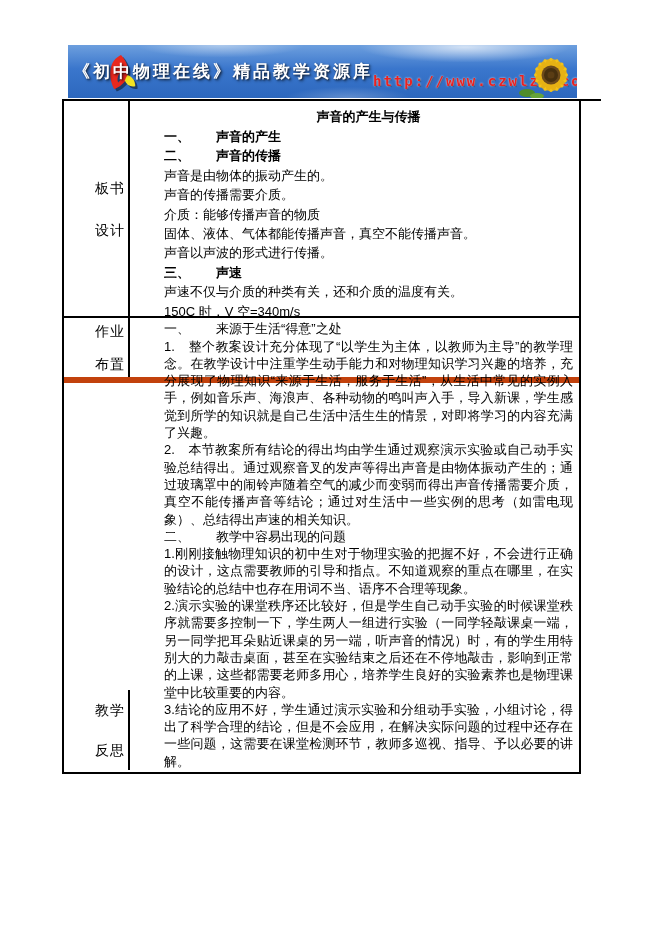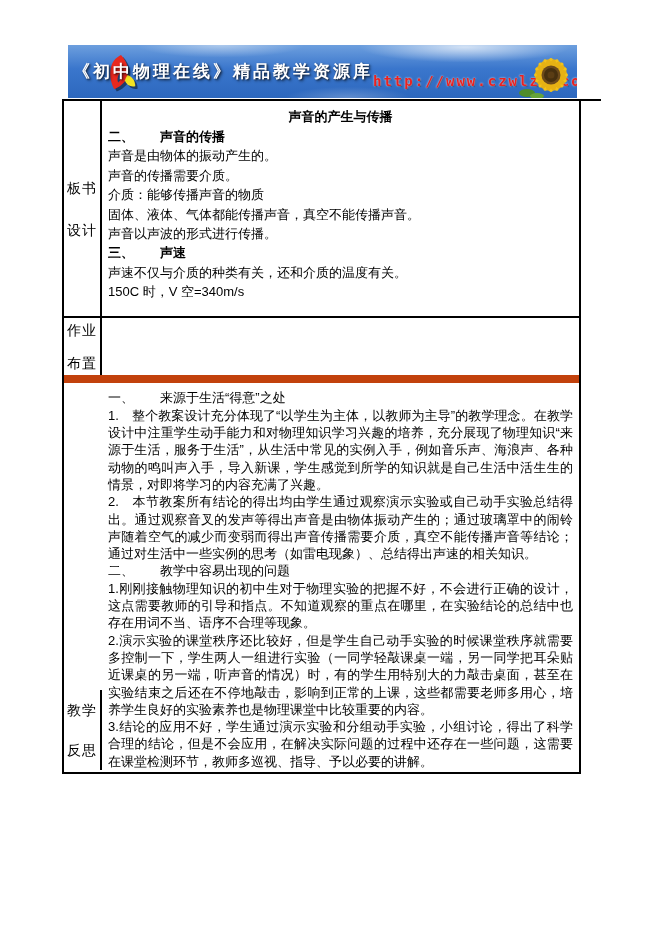--- a/index.html
+++ b/index.html
@@ -42,23 +42,23 @@
   }
 
   
   .doc-table{
     position:absolute;left:62px;top:99px;width:519px;height:675px;
     border:2px solid #000;box-sizing:border-box;
     display:flex;flex-direction:column;
   }
   .t-row{display:flex;box-sizing:border-box;}
   .t-row.r1{height:217px;border-bottom:2px solid #000;}
-  .t-row.r2{height:65px;border-bottom:8px solid #c2410c;}
+  .t-row.r2{height:65px;border-bottom:6px solid #c2410c;}
   .t-row.r3{height:387px;align-items:flex-end;}
-  .cell{box-sizing:border-box;}
+  .cell{box-sizing:border-box;margin-left:28px;}
   .label{
     width:38px;border-right:2px solid #000;
     display:flex;flex-direction:column;align-items:center;
     font-size:14px;letter-spacing:1px;
   }
   .label.c-center{justify-content:center;}
   .label.lh42 span{line-height:42px;}
   .label.lh33 span{line-height:33px;}
   .label.top span{line-height:40px;}
   .content{flex:1;padding:2px 6px 0 6px;overflow:hidden;}
@@ -130,20 +130,21 @@
 
   <div class="doc-table">
 
     <div class="t-row r1">
       <div class="cell label c-center lh42">
         <span>板书</span>
         <span>设计</span>
       </div>
       <div class="cell content">
         <div class="board-title">声音的产生与传播</div>
+        <div class="board-line hd">一、　　声音的产生</div>
         <div class="board-line hd">二、　　声音的传播</div>
         <div class="board-line">声音是由物体的振动产生的。</div>
         <div class="board-line">声音的传播需要介质。</div>
         <div class="board-line">介质：能够传播声音的物质</div>
         <div class="board-line">固体、液体、气体都能传播声音，真空不能传播声音。</div>
         <div class="board-line">声音以声波的形式进行传播。</div>
         <div class="board-line hd">三、　　声速</div>
         <div class="board-line">声速不仅与介质的种类有关，还和介质的温度有关。</div>
         <div class="board-line">150C 时，V 空=340m/s</div>
       </div>

